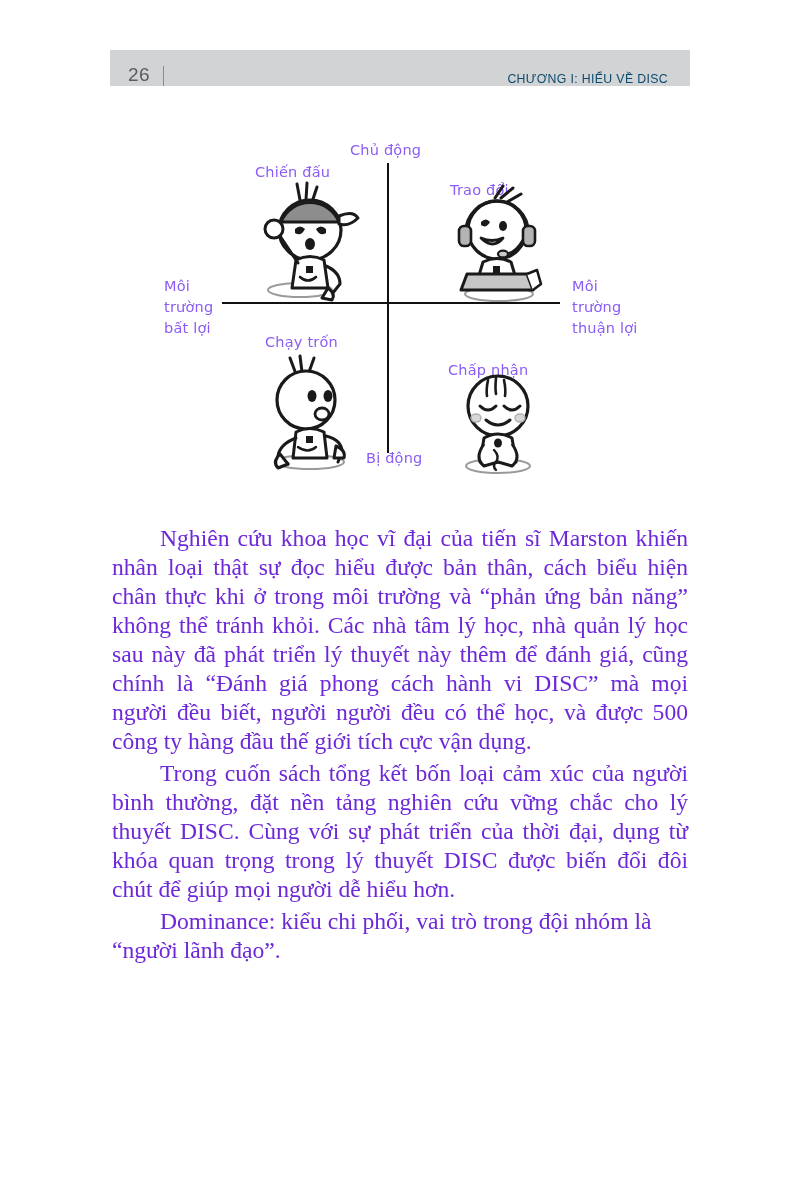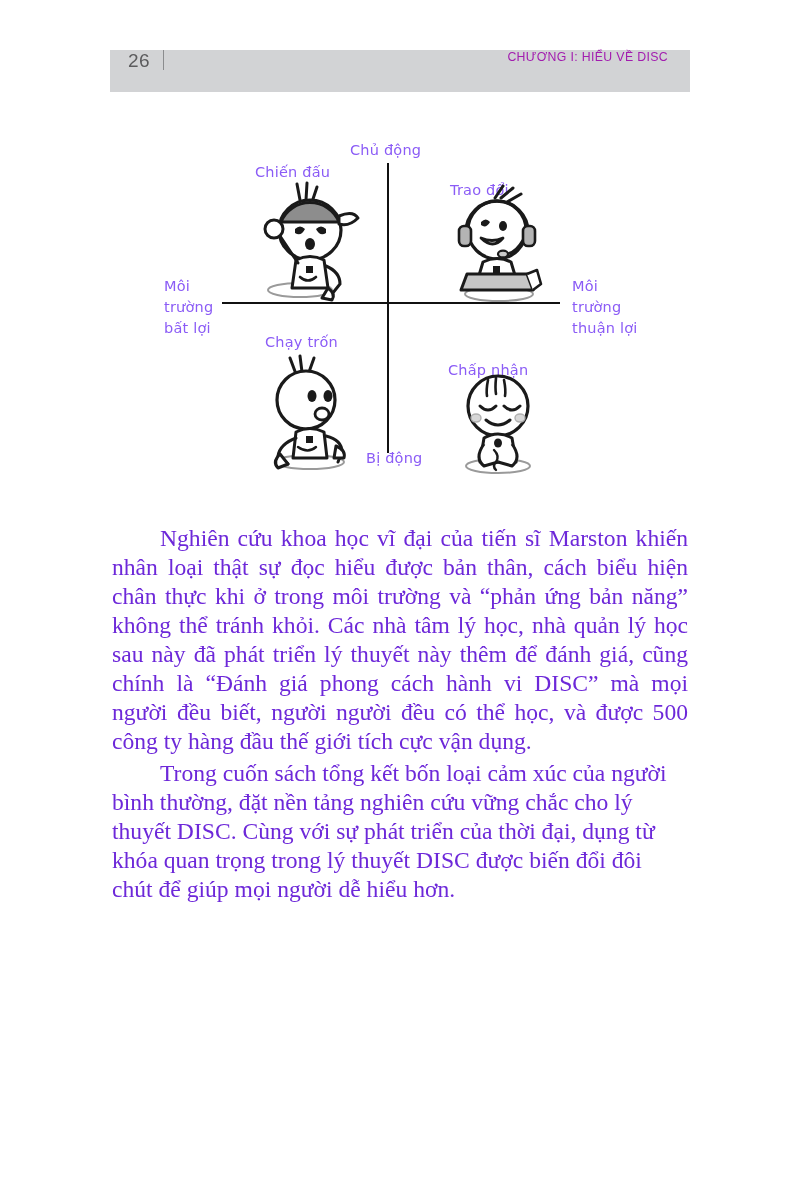--- a/index.html
+++ b/index.html
@@ -15,24 +15,24 @@
     font-family: "Liberation Serif", "DejaVu Serif", serif;
     color: #000000;
   }
 
   
   .page-header {
     position: absolute;
     left: 110px;
     top: 50px;
     width: 580px;
-    height: 42px;
+    height: 36px;
     background: #d2d3d5;
     display: flex;
-    align-items: flex-start;
+    align-items: flex-end;
     box-sizing: border-box;
     padding: 0 22px 0 18px;
   }
   .page-number {
     font-family: "Liberation Sans", sans-serif;
     font-size: 19px;
     color: #5c5c5e;
     letter-spacing: 0.5px;
   }
   .header-rule {
@@ -40,21 +40,21 @@
     width: 1px;
     height: 20px;
     background: #8b8c8e;
     margin-left: 13px;
   }
   .header-title {
     margin-left: auto;
     font-family: "Liberation Sans", sans-serif;
     font-size: 12.3px;
     letter-spacing: 0.35px;
-    color: #a21caf;
+    color: #0c4a6e;
     white-space: nowrap;
   }
 
   
   .figure {
     position: absolute;
     left: 100px;
     top: 130px;
     width: 600px;
     height: 360px;
@@ -230,13 +230,14 @@
     <ellipse cx="56" cy="85" rx="4" ry="4.5" fill="#1a1a1a"></ellipse>
     <path d="M42 86 q-10 14 0 22 l14 -4" fill="#fff" stroke="#1a1a1a" stroke-width="3" stroke-linejoin="round"></path>
     <path d="M70 86 q10 14 0 22 l-14 -4" fill="#fff" stroke="#1a1a1a" stroke-width="3" stroke-linejoin="round"></path>
     <path d="M52 92 q6 6 2 12 q-4 4 0 8" fill="none" stroke="#1a1a1a" stroke-width="2.4" stroke-linecap="round"></path>
   </svg>
 </div>
 
 <div class="body-copy">
   <p>Nghiên cứu khoa học vĩ đại của tiến sĩ Marston khiến nhân loại thật sự đọc hiểu được bản thân, cách biểu hiện chân thực khi ở trong môi trường và “phản ứng bản năng” không thể tránh khỏi. Các nhà tâm lý học, nhà quản lý học sau này đã phát triển lý thuyết này thêm để đánh giá, cũng chính là “Đánh giá phong cách hành vi DISC” mà mọi người đều biết, người người đều có thể học, và được 500 công ty hàng đầu thế giới tích cực vận dụng.</p>
   <p>Trong cuốn sách tổng kết bốn loại cảm xúc của người bình thường, đặt nền tảng nghiên cứu vững chắc cho lý thuyết DISC. Cùng với sự phát triển của thời đại, dụng từ khóa quan trọng trong lý thuyết DISC được biến đổi đôi chút để giúp mọi người dễ hiểu hơn.</p>
+  <p>Dominance: kiểu chi phối, vai trò trong đội nhóm là “người lãnh đạo”.</p>
 </div>
 
 </body></html>

